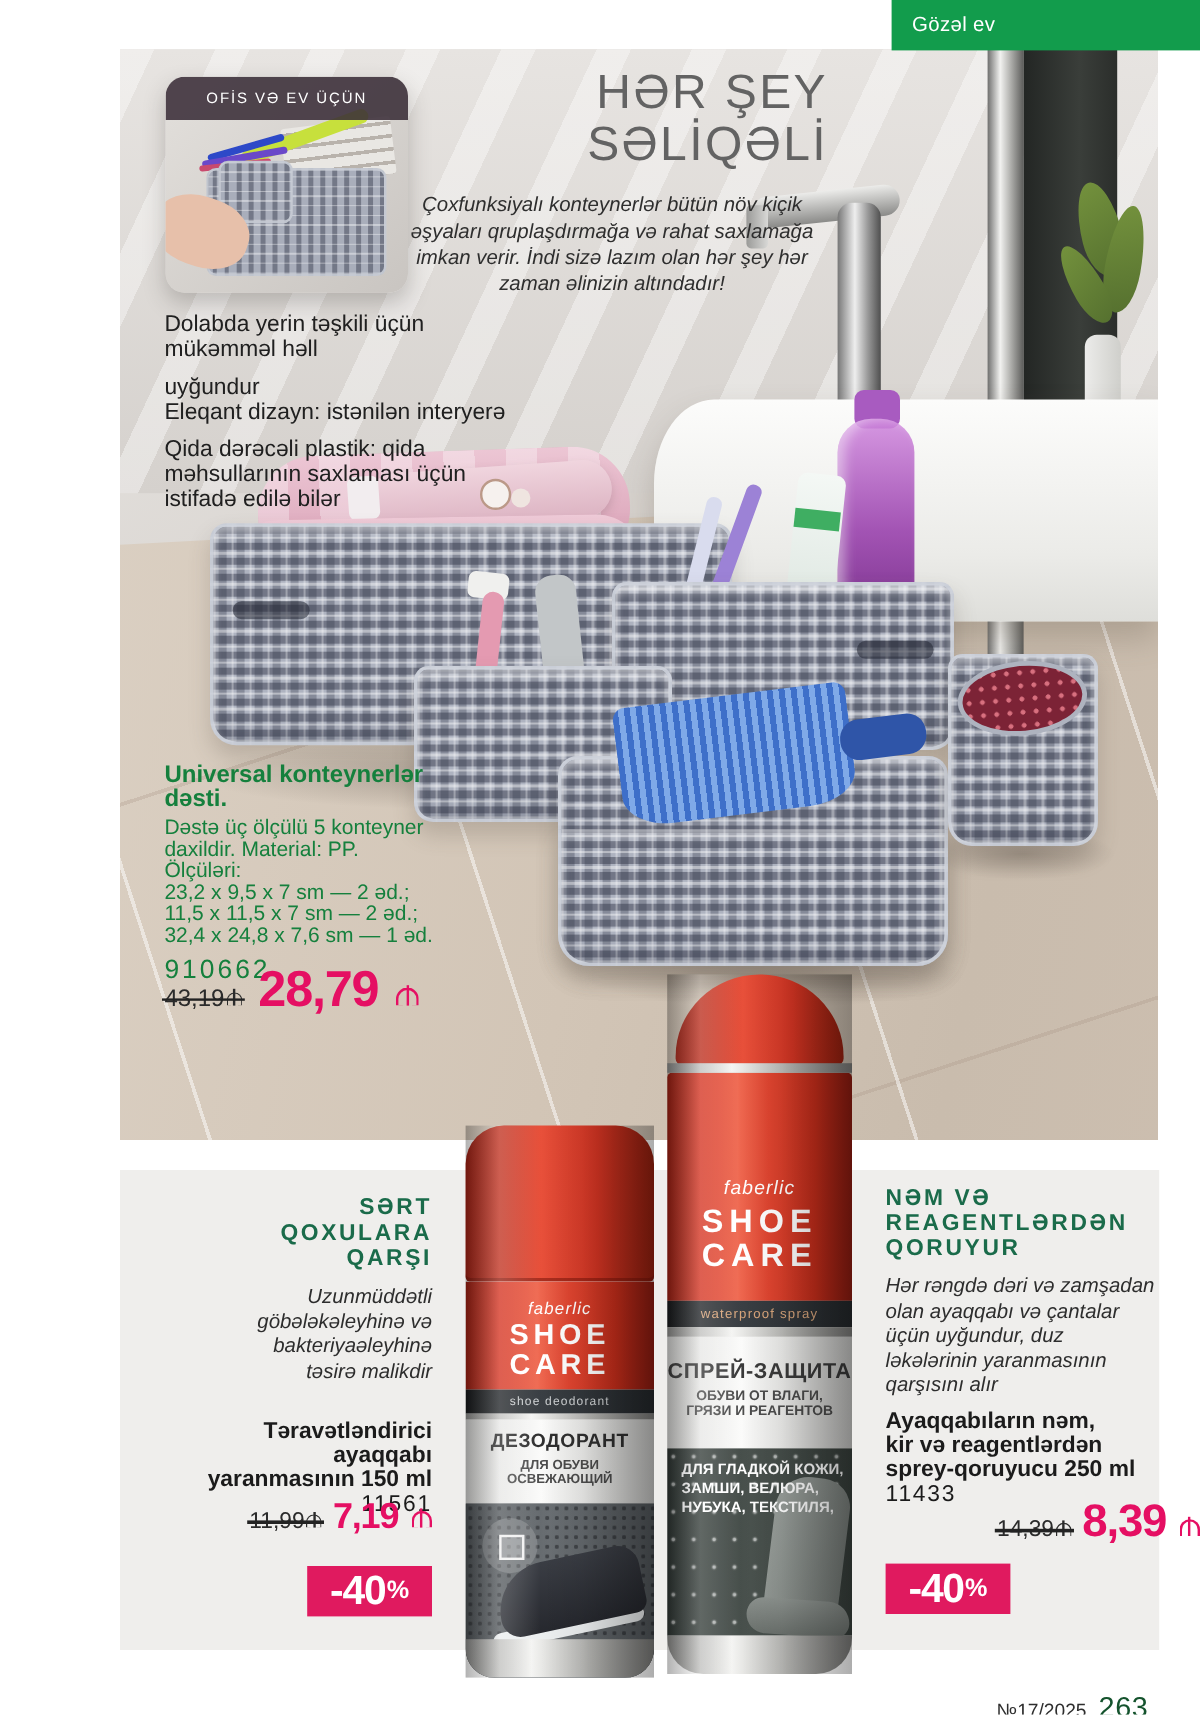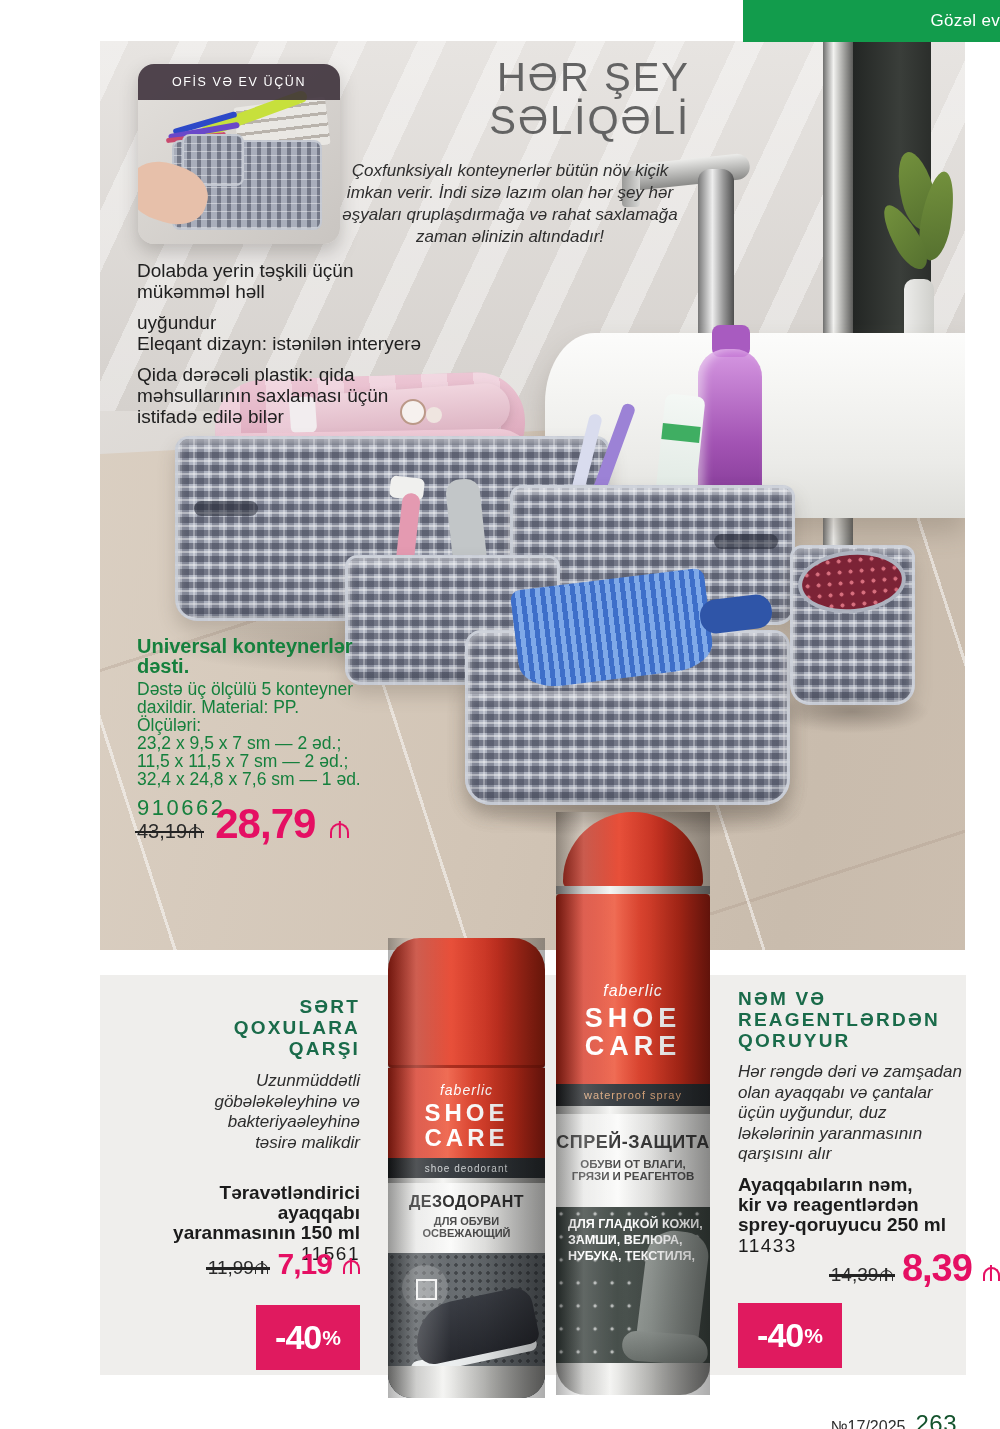--- a/index.html
+++ b/index.html
@@ -2,21 +2,21 @@
 <html><head>
 <meta charset="utf-8">
 <style>
   html,body { margin:0; padding:0; background:#fff; }
   .page { position:relative; width:1000px; height:1429px; background:#ffffff;
           font-family:"Liberation Sans", sans-serif; overflow:hidden; color:#1e1e1e; }
 
   
   .badge-cat { position:absolute; left:743px; top:0; width:257px; height:42px; background:#129c4c;
                color:#fff; font-size:17px; display:flex; align-items:center; padding-left:17px;
-               box-sizing:border-box; letter-spacing:.3px; z-index:6;justify-content:flex-end; }
+               box-sizing:border-box; letter-spacing:.3px; z-index:6; }
 
   
   .photo { position:absolute; left:100px; top:41px; width:865px; height:909px; overflow:hidden;
            background:linear-gradient(150deg,#eae8e5 0%,#dcd8d4 35%,#cfcac4 55%,#d2c7b9 75%,#cabdae 100%); z-index:1; }
   .wall { position:absolute; left:0; top:0; width:100%; height:370px;
           background:repeating-linear-gradient(115deg, rgba(255,255,255,.38) 0 26px, rgba(210,206,202,0) 26px 72px),
                      linear-gradient(180deg,#e7e4e1,#d5d1cd); }
   .counter { position:absolute; left:-45px; top:390px; width:980px; height:600px; transform:rotate(-3deg);
              background:repeating-linear-gradient(75deg, transparent 0 130px, rgba(255,255,255,.5) 130px 133px, transparent 133px 280px),
                         repeating-linear-gradient(-15deg, transparent 0 190px, rgba(170,150,135,.30) 190px 193px, transparent 193px 420px),
@@ -92,21 +92,21 @@
   .big-price { font-weight:bold; color:#e50f63; letter-spacing:-1px; }
 
   
   .promo-panel { position:absolute; left:100px; top:975px; width:866px; height:400px; background:#efeeec; z-index:2; }
   .col { position:absolute; z-index:3; }
   .h-green { color:#1a6b4a; font-weight:bold; font-size:19px; line-height:21px; letter-spacing:2.2px; }
   .benefit { font-style:italic; font-size:17px; line-height:20.5px; color:#2d2d2d; font-weight:500; }
   .pname { font-weight:bold; font-size:19px; line-height:20px; color:#1b1b1b; }
   .vol { font-weight:bold; }
   .pcode { font-size:19px; letter-spacing:1.5px; line-height:22px; color:#1b1b1b; }
-  .disc-badge { position:absolute; width:104px; height:65px; background:#e01a5f; color:#fff; display:flex;
+  .disc-badge { position:absolute; width:104px; height:42px; background:#e01a5f; color:#fff; display:flex;
                 align-items:center; justify-content:center; font-weight:bold; z-index:5; }
   .disc-badge .val { font-size:34px; letter-spacing:-1px; }
   .disc-badge .pct { font-size:21px; margin-left:1px; }
 
   
   .can { position:absolute; z-index:4; }
   .seg { position:absolute; left:0; width:100%; box-sizing:border-box; }
   .red-grad { background:linear-gradient(90deg,#9e1f12 0%,#d63826 18%,#ef6a52 38%,#e04530 55%,#c22c1a 80%,#8f1c10 100%); }
   .cap-grad { background:linear-gradient(90deg,#a32114 0%,#e8503a 40%,#d03322 70%,#96200f 100%); }
   .dark-band { background:linear-gradient(90deg,#17191b,#3a3f44 40%,#24282b); color:#e8e8e6;
@@ -203,22 +203,22 @@
       <span>OFİS VƏ EV ÜÇÜN</span>
     </div>
   </div>
 
   <div class="title">
     <div class="line">HƏR ŞEY</div>
     <div class="line">SƏLİQƏLİ</div>
   </div>
   <div class="intro">
     <div class="line">Çoxfunksiyalı konteynerlər bütün növ kiçik</div>
+    <div class="line">əşyaları qruplaşdırmağa və rahat saxlamağa</div>
     <div class="line">imkan verir. İndi sizə lazım olan hər şey hər</div>
-    <div class="line">əşyaları qruplaşdırmağa və rahat saxlamağa</div>
     <div class="line">zaman əlinizin altındadır!</div>
   </div>
 
   <div class="features">
     <div class="para">
       <div class="line">Dolabda yerin təşkili üçün</div>
       <div class="line">mükəmməl həll</div>
     </div>
     <div class="para">
       <div class="line">uyğundur</div>

